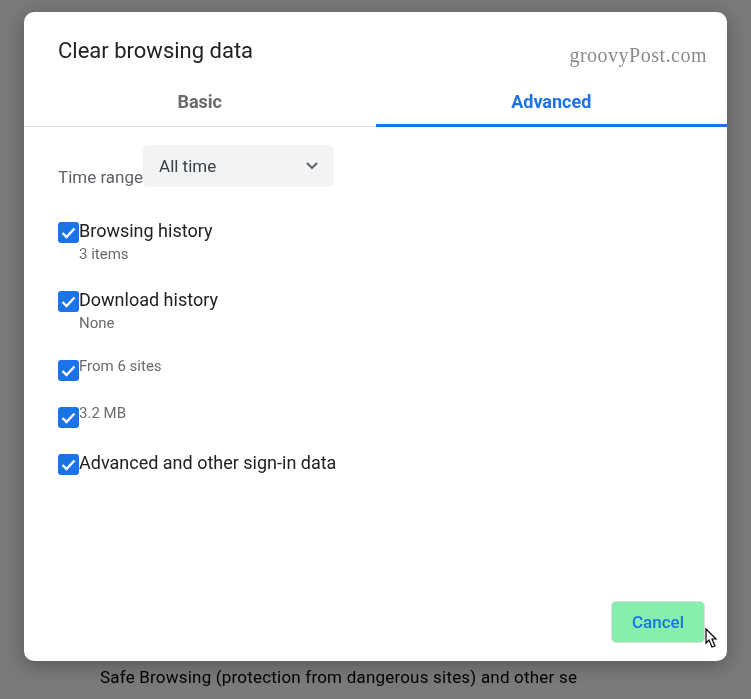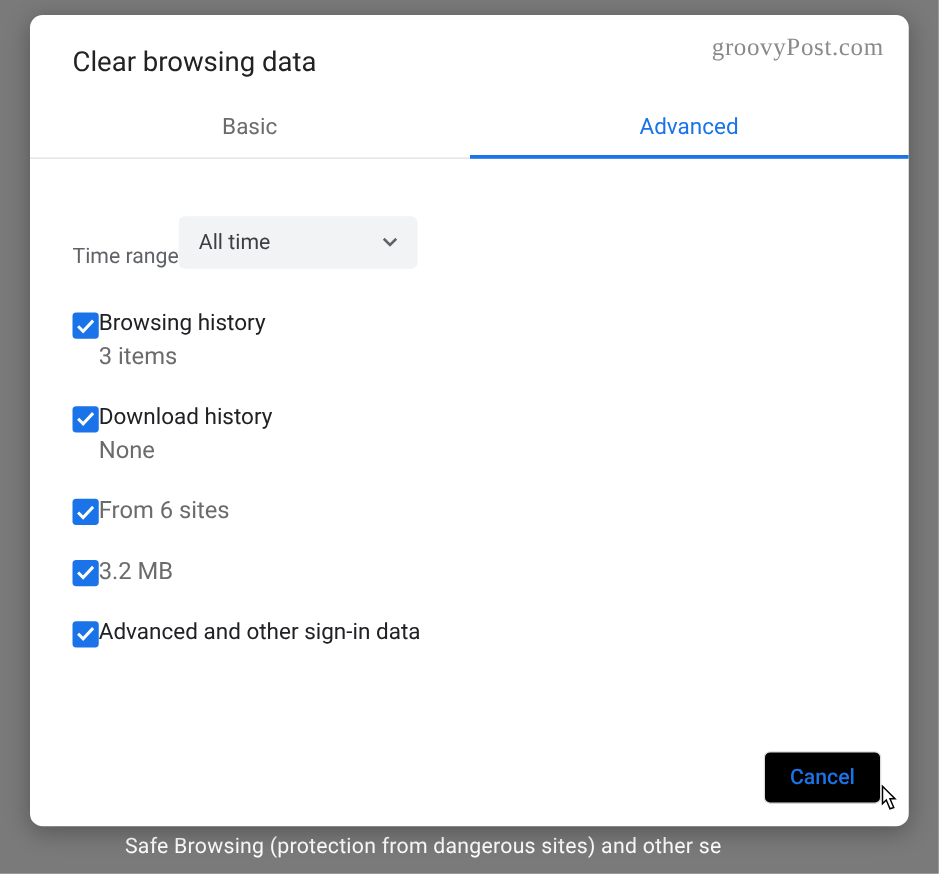--- a/index.html
+++ b/index.html
@@ -9,41 +9,41 @@
       width: 751px;
       height: 699px;
       position: relative;
       overflow: hidden;
     }
     .backdrop-text {
       position: absolute;
       bottom: 12px;
       left: 100px;
       right: 0;
-      color: #ffffff;
+      color: #000000;
       font-size: 17px;
       white-space: nowrap;
       letter-spacing: 0.2px;
     }
     .modal {
       position: absolute;
       top: 12px;
       left: 24px;
       right: 24px;
       bottom: 38px;
       background: #fff;
       border-radius: 10px;
       box-shadow: 0 4px 20px rgba(0,0,0,0.3);
       display: flex;
       flex-direction: column;
       overflow: hidden;
     }
     .watermark {
       position: absolute;
-      top: 15px;
+      top: 32px;
       right: 20px;
       color: #8a8a8a;
       font-family: Georgia, "Times New Roman", serif;
       font-size: 20px;
       letter-spacing: 0.5px;
     }
     .title {
       padding: 26px 34px 12px 34px;
       font-size: 22px;
       color: #222;
@@ -51,21 +51,21 @@
     }
     .tabs {
       display: flex;
       border-bottom: 1px solid #e0e0e0;
     }
     .tab {
       flex: 1;
       text-align: center;
       padding: 16px 0 14px 0;
       font-size: 18px;
-      font-weight: 400;
+      font-weight: 700;
       cursor: pointer;
       color: #6b6b6b;
       position: relative;
     }
     .tab.active {
       color: #1a73e8;
     }
     .tab.active::after {
       content: "";
       position: absolute;
@@ -93,21 +93,20 @@
     .select {
       background: #f1f3f4;
       border-radius: 5px;
       padding: 11px 16px;
       display: flex;
       align-items: center;
       gap: 90px;
       cursor: pointer;
       color: #3c4043;
       font-size: 17px;
-      margin-top: 28px;
     }
     .caret { color: #5f6368; }
     .caret svg { display:block; }
 
     .item {
       display: flex;
       align-items: flex-start;
       padding: 11px 0 11px 0;
     }
     .cb {
@@ -117,40 +116,40 @@
       border-radius: 3px;
       background: #1a73e8;
       display: flex;
       align-items: center;
       justify-content: center;
       flex-shrink: 0;
       cursor: pointer;
     }
     .cb svg { display: block; }
     .item .text .t1 { color: #202124; font-size: 18px; line-height: 1.45; }
-    .item .text .t2 { color: #6b6b6b; font-size: 19px; line-height: 1.4; }
+    .item .text .t2 { color: #6b6b6b; font-size: 15px; line-height: 1.4; }
 
     .footer {
       display: flex;
       justify-content: flex-end;
       gap: 14px;
       padding: 18px 22px;
       border-top: 1px solid transparent;
     }
     .btn {
       font-size: 17px;
       font-weight: 500;
       padding: 10px 20px;
       border-radius: 5px;
       cursor: pointer;
       border: 1px solid transparent;
     }
     .btn.cancel {
       color: #1a73e8;
-      background: #000000;
+      background: #86efac;
       border-color: #dadce0;
     }
     .btn.primary {
       color: #fff;
       background: #1a73e8;
     }
     .cursor {
       position: absolute;
       right: 30px;
       bottom: 44px;

